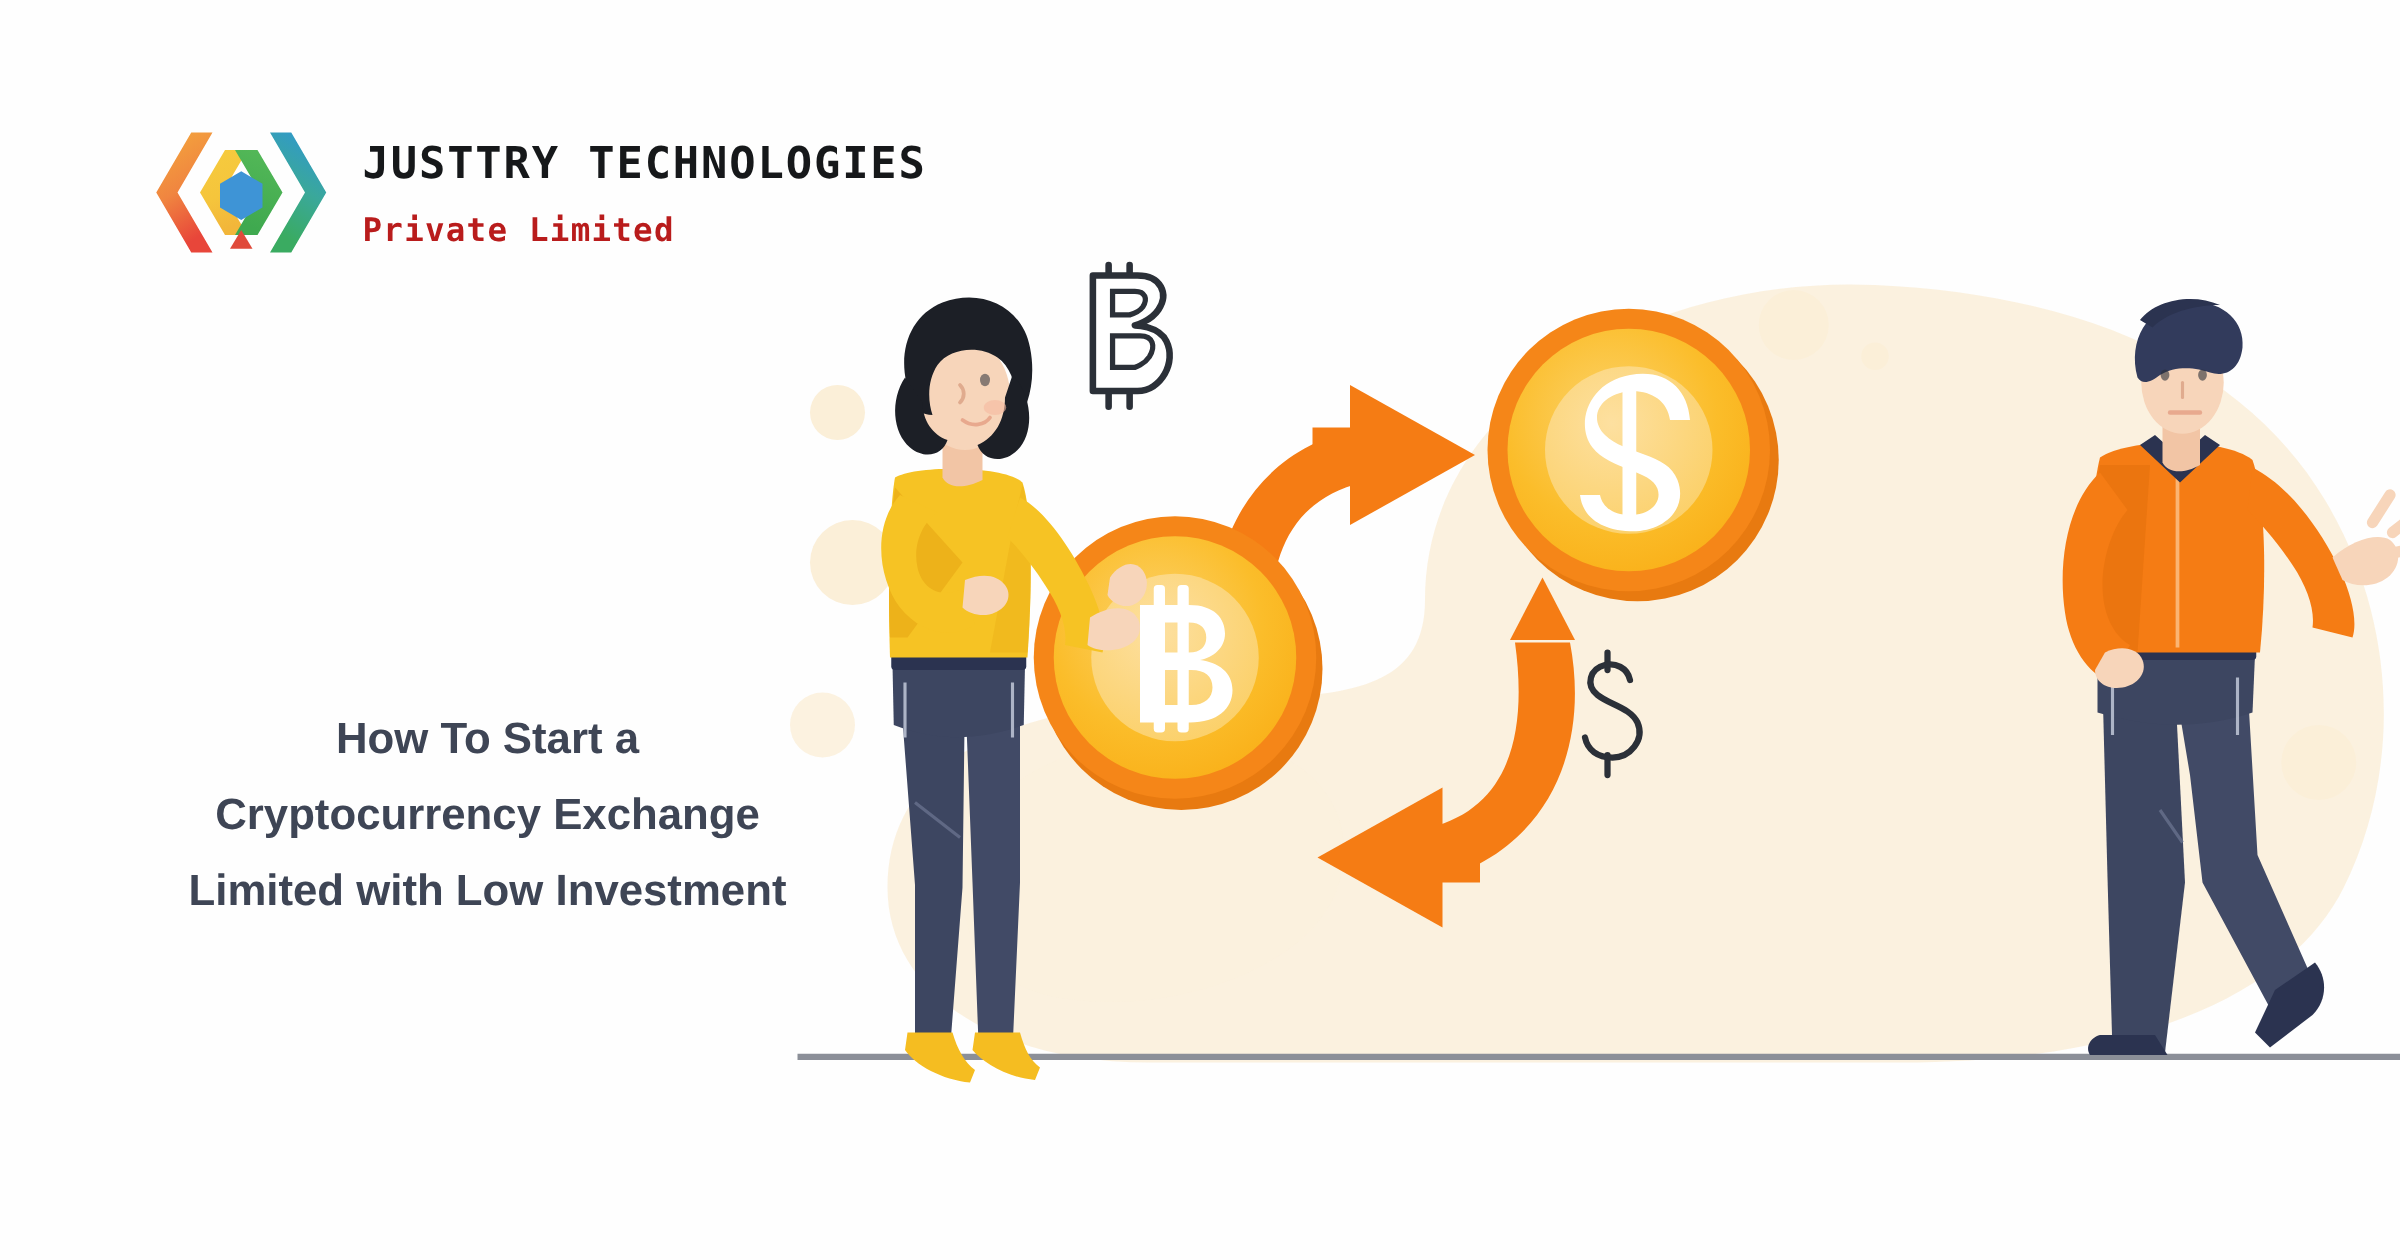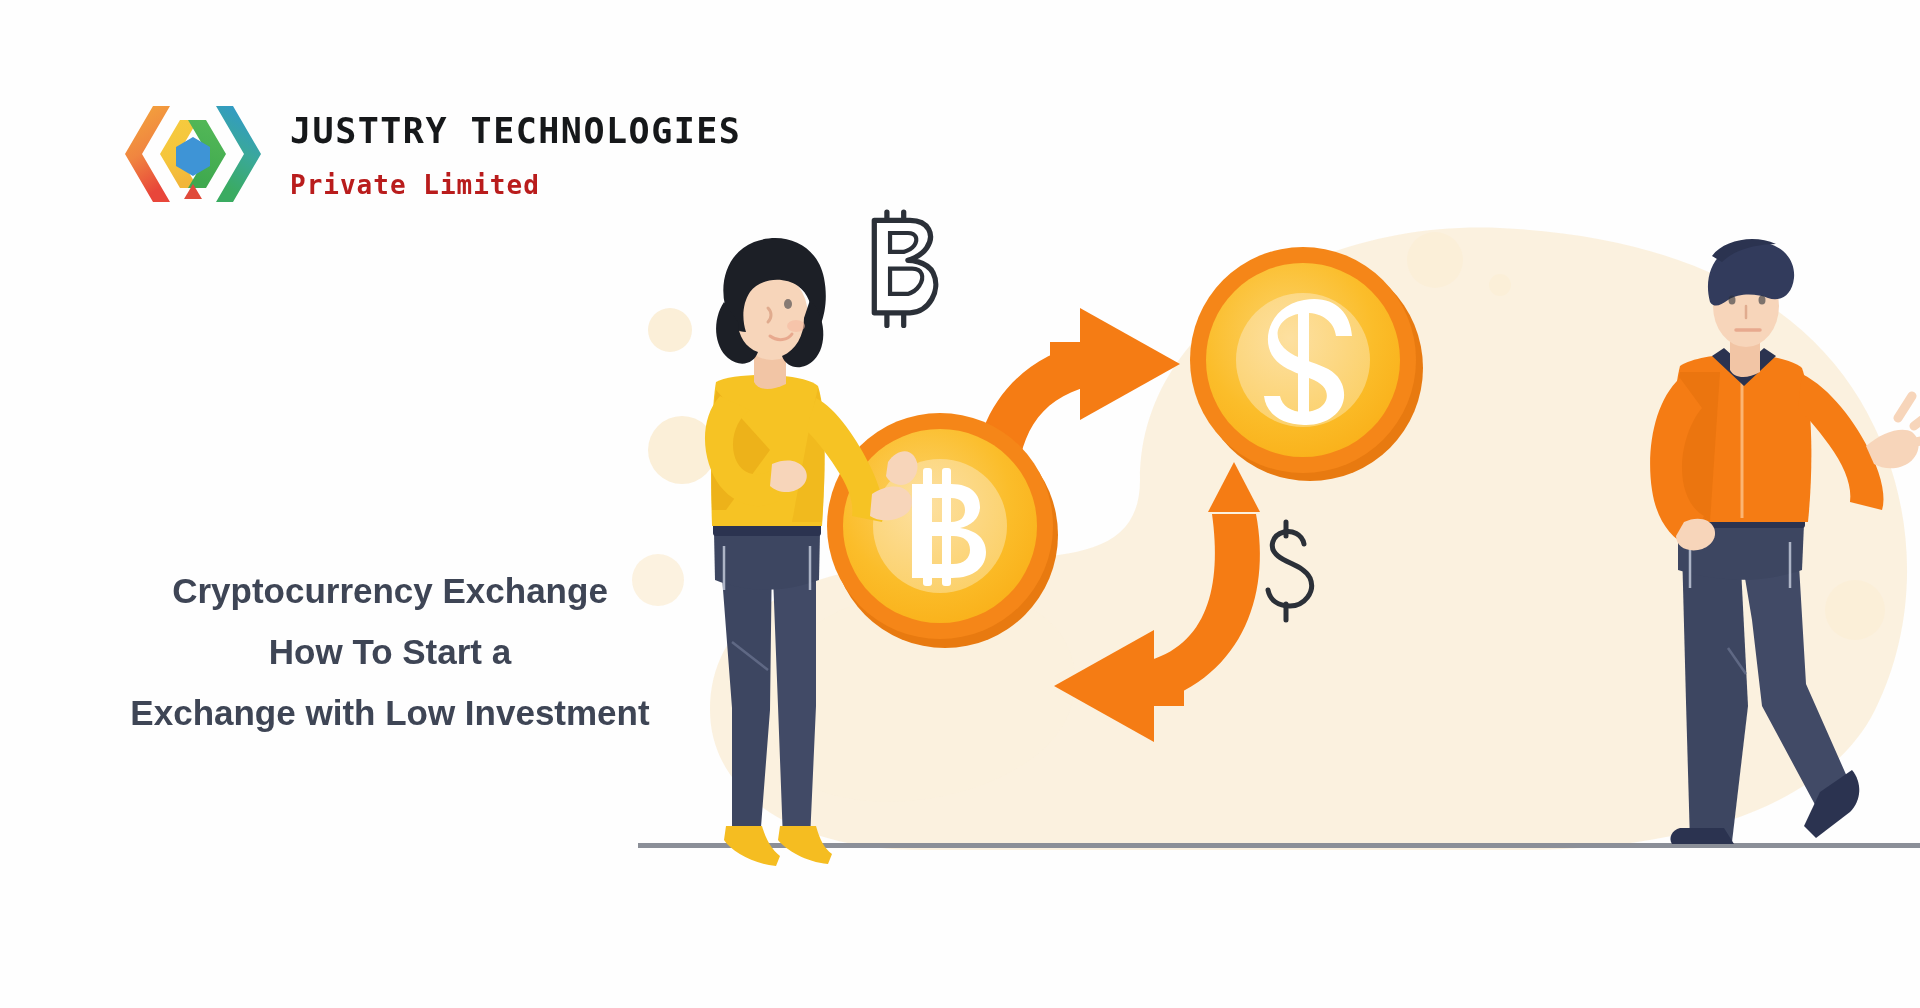--- a/index.html
+++ b/index.html
@@ -137,23 +137,23 @@
       <polygon points="75,37 92,47 92,66 75,76 58,66 58,47" fill="#3e94d6"></polygon>
     </svg>
 
     <div class="brand-text">
       <div class="brand-name">JUSTTRY TECHNOLOGIES</div>
       <div class="brand-sub">Private Limited</div>
     </div>
   </div>
 
   <div class="headline">
+    <span class="headline-line">How To Start a</span>
     <span class="headline-line">Cryptocurrency Exchange</span>
-    <span class="headline-line">How To Start a</span>
-    <span class="headline-line">Exchange with Low Investment</span>
+    <span class="headline-line">Limited with Low Investment</span>
   </div>
 
   <div class="illustration">
     <svg viewBox="0 0 1300 760">
       <defs>
         <radialGradient id="coinFaceB" cx="0.42" cy="0.36" r="0.8">
           <stop offset="0%" stop-color="#fcd269"></stop>
           <stop offset="55%" stop-color="#fbbd2a"></stop>
           <stop offset="100%" stop-color="#f9ab12"></stop>
         </radialGradient>

